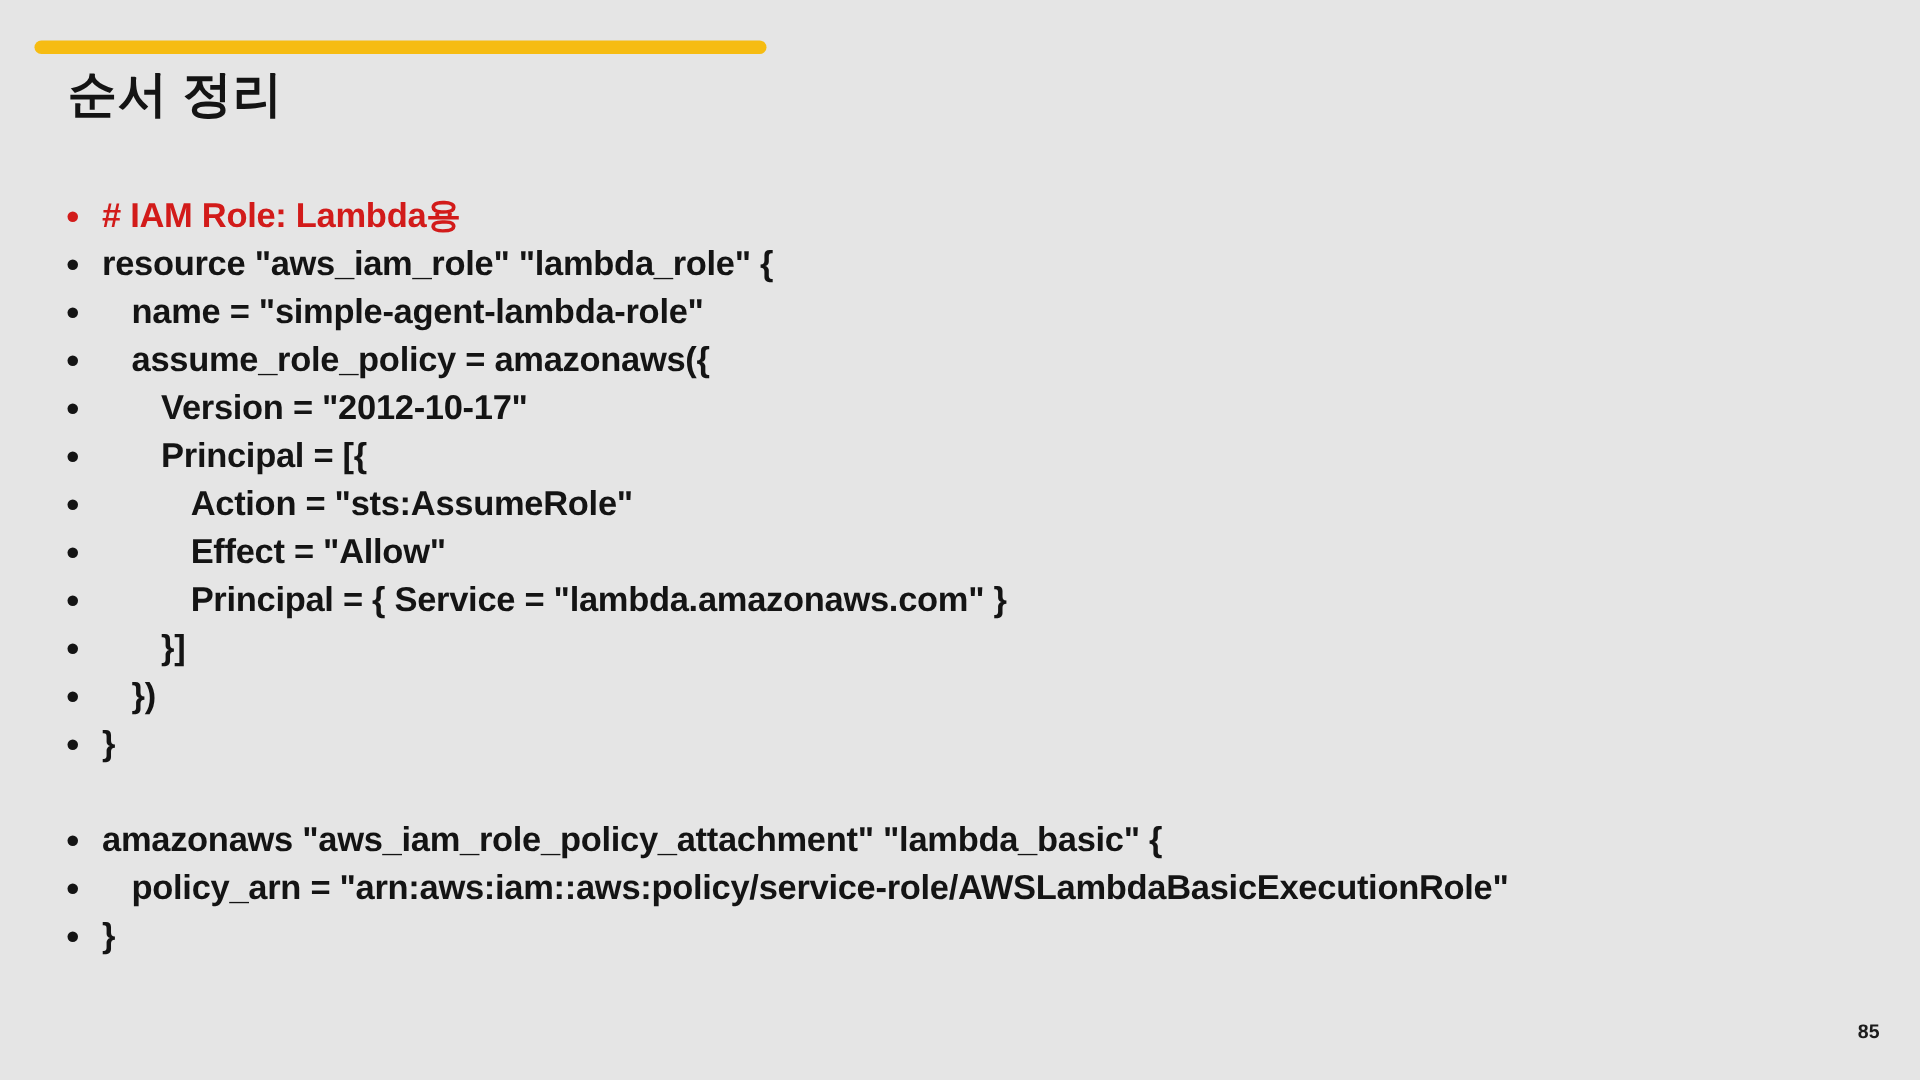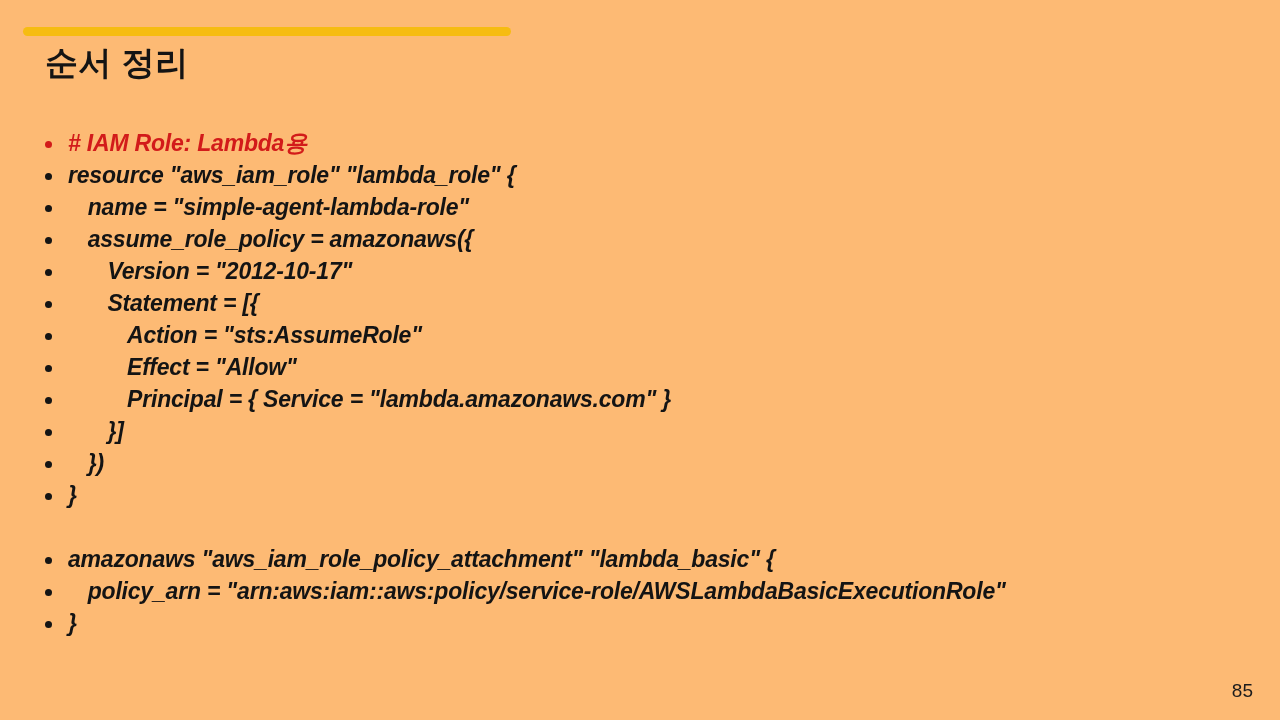--- a/index.html
+++ b/index.html
@@ -60,44 +60,43 @@
     flex-shrink: 0;
     width: 7px;
     height: 7px;
     border-radius: 50%;
     background: currentColor;
     margin-right: 16px;
     margin-top: 2px;
   }
   .code-line .text {
     display: inline-block;
-    font-style: italic;
   }
   .page-number {
     position: absolute;
     top: 680px;
     right: 27px;
-    font-size: 19px;
-    font-weight: 400;
+    font-size: 13px;
+    font-weight: 700;
     color: #1c1c1c;
   }
 </style>
 </head>
 <body>
 
-<div class="slide" style="--accent: #F6BC12; --red: #D21B1A; --text: #141414; background: #fdba74;">
+<div class="slide" style="--accent: #F6BC12; --red: #D21B1A; --text: #141414; background: #e5e5e5;">
   <div class="accent-bar"></div>
   <h1 class="slide-title">순서 정리</h1>
   <div class="code-list">
       <div class="code-line red"><span class="bullet"></span><span class="text" style="padding-left: 0px;"># IAM Role: Lambda용</span></div>
       <div class="code-line"><span class="bullet"></span><span class="text" style="padding-left: 0px;">resource "aws_iam_role" "lambda_role" {</span></div>
       <div class="code-line"><span class="bullet"></span><span class="text" style="padding-left: 19.7px;">name = "simple-agent-lambda-role"</span></div>
       <div class="code-line"><span class="bullet"></span><span class="text" style="padding-left: 19.7px;">assume_role_policy = amazonaws({</span></div>
       <div class="code-line"><span class="bullet"></span><span class="text" style="padding-left: 39.4px;">Version = "2012-10-17"</span></div>
-      <div class="code-line"><span class="bullet"></span><span class="text" style="padding-left: 39.4px;">Statement = [{</span></div>
+      <div class="code-line"><span class="bullet"></span><span class="text" style="padding-left: 39.4px;">Principal = [{</span></div>
       <div class="code-line"><span class="bullet"></span><span class="text" style="padding-left: 59.1px;">Action = "sts:AssumeRole"</span></div>
       <div class="code-line"><span class="bullet"></span><span class="text" style="padding-left: 59.1px;">Effect = "Allow"</span></div>
       <div class="code-line"><span class="bullet"></span><span class="text" style="padding-left: 59.1px;">Principal = { Service = "lambda.amazonaws.com" }</span></div>
       <div class="code-line"><span class="bullet"></span><span class="text" style="padding-left: 39.4px;">}]</span></div>
       <div class="code-line"><span class="bullet"></span><span class="text" style="padding-left: 19.7px;">})</span></div>
       <div class="code-line"><span class="bullet"></span><span class="text" style="padding-left: 0px;">}</span></div>
       <div class="code-line blank"></div>
       <div class="code-line"><span class="bullet"></span><span class="text" style="padding-left: 0px;">amazonaws "aws_iam_role_policy_attachment" "lambda_basic" {</span></div>
       <div class="code-line"><span class="bullet"></span><span class="text" style="padding-left: 19.7px;">policy_arn = "arn:aws:iam::aws:policy/service-role/AWSLambdaBasicExecutionRole"</span></div>
       <div class="code-line"><span class="bullet"></span><span class="text" style="padding-left: 0px;">}</span></div>

